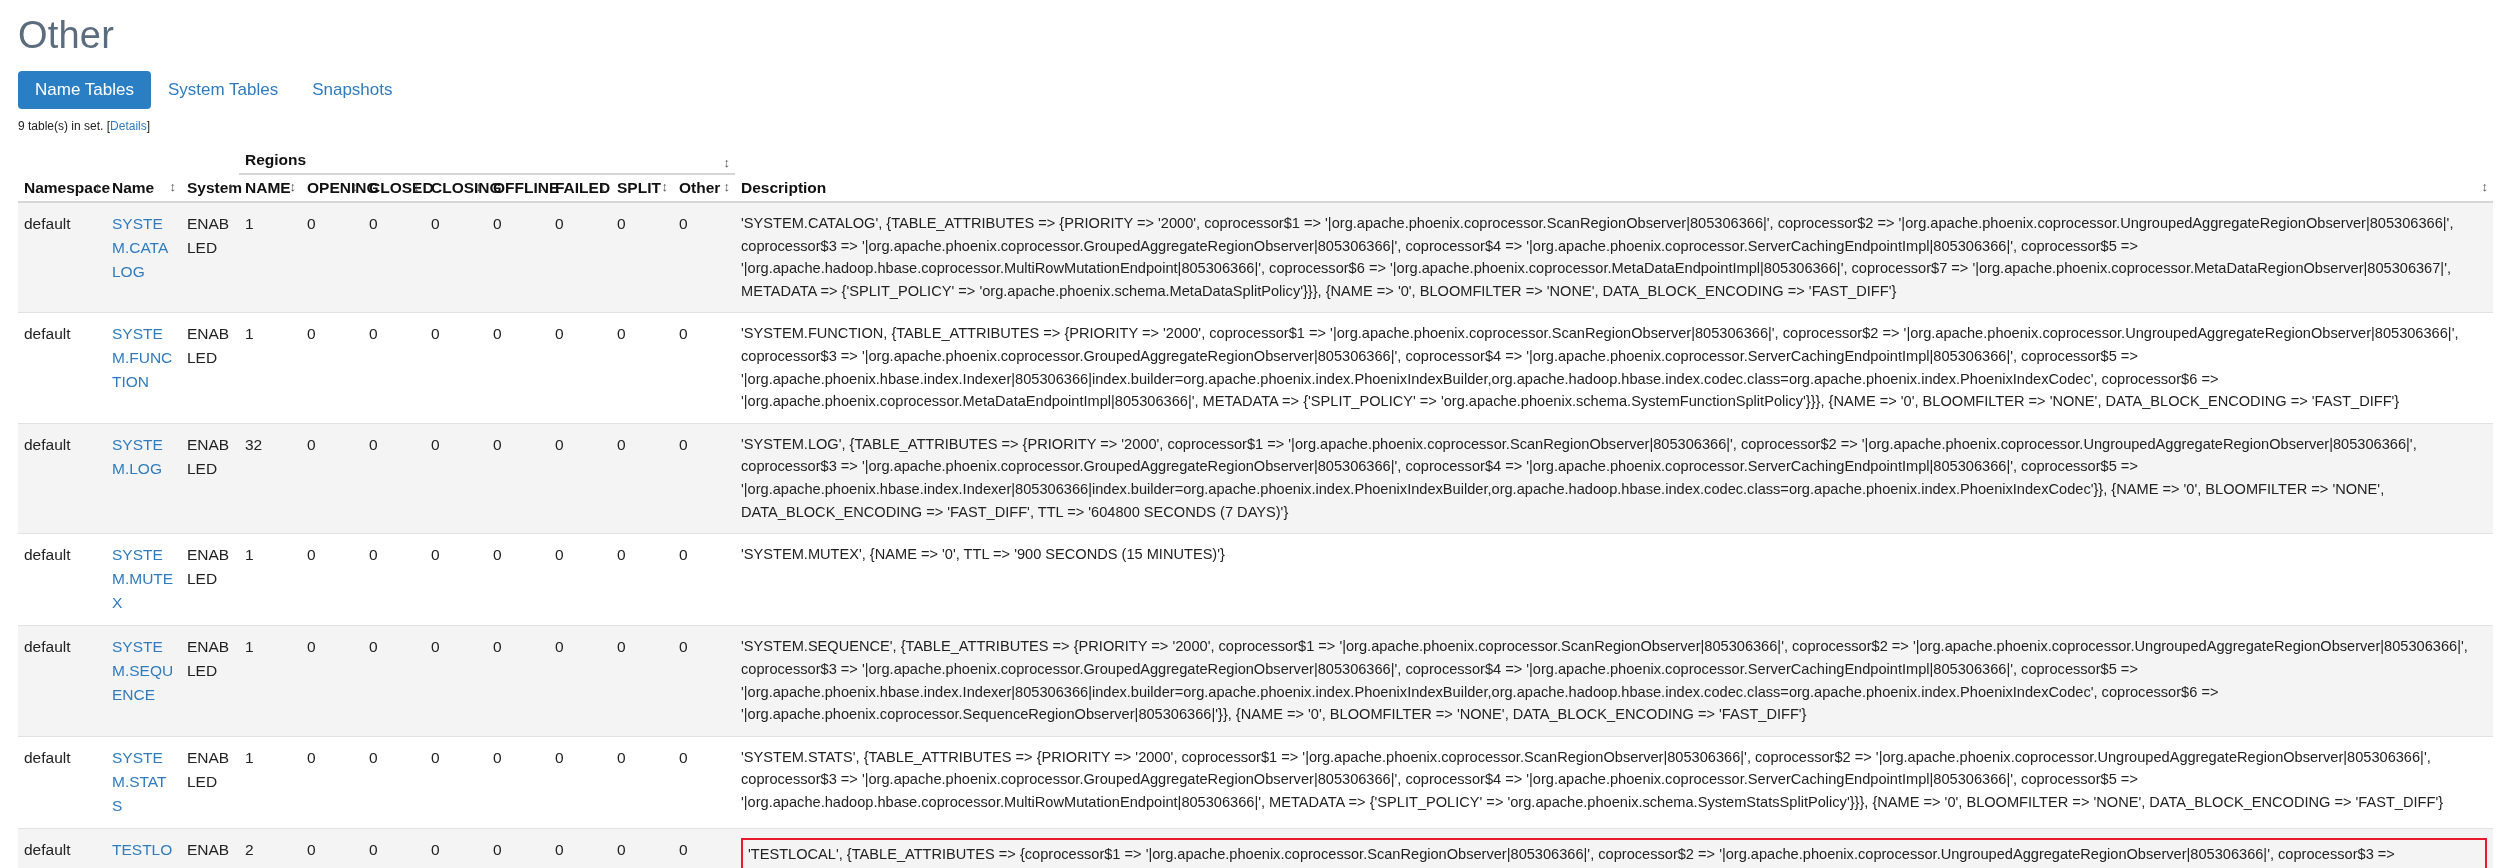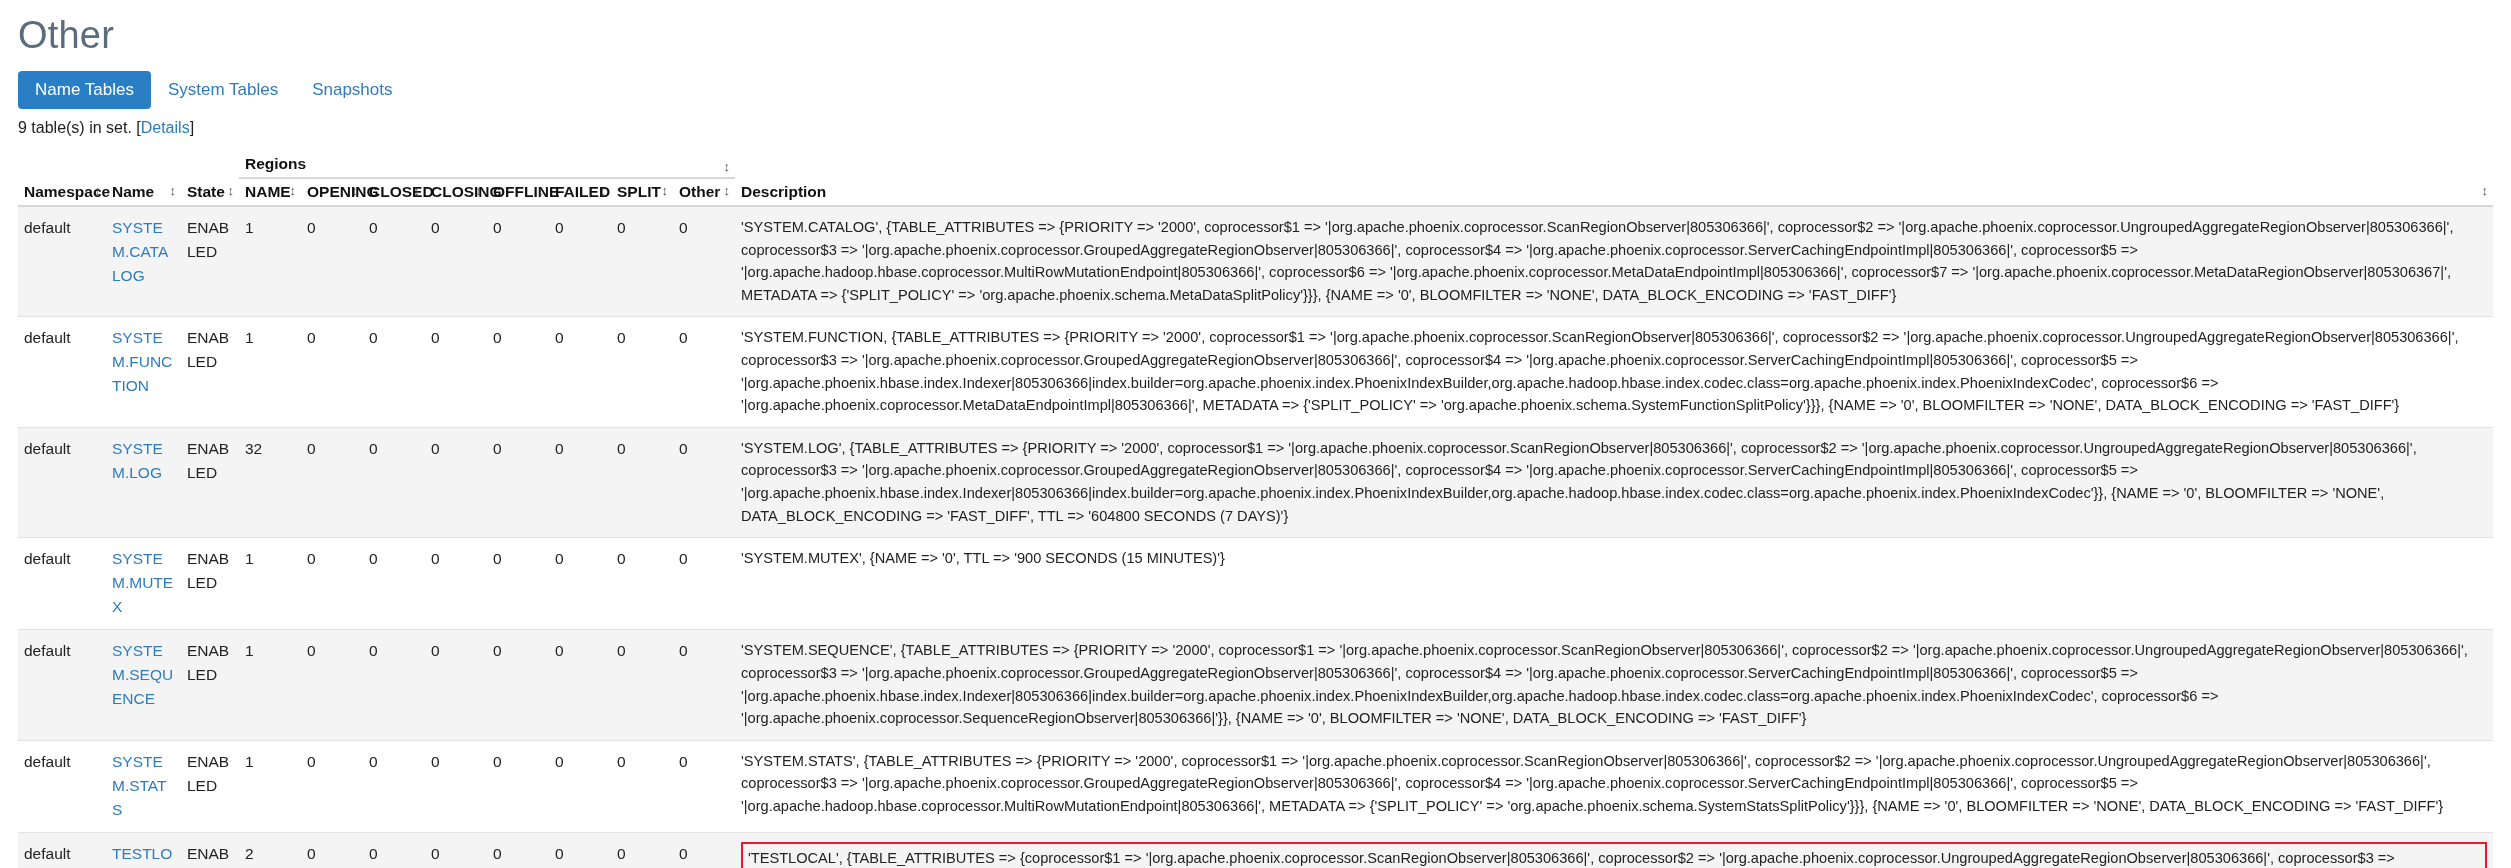--- a/index.html
+++ b/index.html
@@ -36,21 +36,21 @@
     border-radius: 4px;
     color: #2e7bbf;
     cursor: pointer;
     white-space: nowrap;
   }
   .tab.active {
     background: #2a7fc4;
     color: #ffffff;
   }
   .set-info {
-    font-size: 16px;
+    font-size: 12px;
     color: #222;
     margin-bottom: 14px;
   }
   .set-info a {
     color: #2e7bbf;
     text-decoration: none;
   }
   table.tables {
     width: 100%;
     border-collapse: collapse;
@@ -163,21 +163,21 @@
       <col class="c-n">
         <col class="c-n">
         <col class="c-n">
         <col class="c-n">
       <col class="c-desc">
     </colgroup>
     <thead>
       <tr class="regions-head-row">
         <th rowspan="2" class="sortable">Namespace</th>
         <th rowspan="2" class="sortable">Name</th>
-        <th rowspan="2" class="sortable">State</th>
+        <th rowspan="2" class="sortable">System</th>
         <th colspan="8" class="regions-group sortable">Regions</th>
         <th rowspan="2" class="sortable">Description</th>
       </tr>
       <tr class="subhead">
         <th class="sortable">NAME</th>
         <th class="sortable">OPENING</th>
         <th class="sortable">CLOSED</th>
         <th class="sortable">CLOSING</th>
         <th class="sortable">OFFLINE</th>
         <th class="sortable">FAILED</th>

